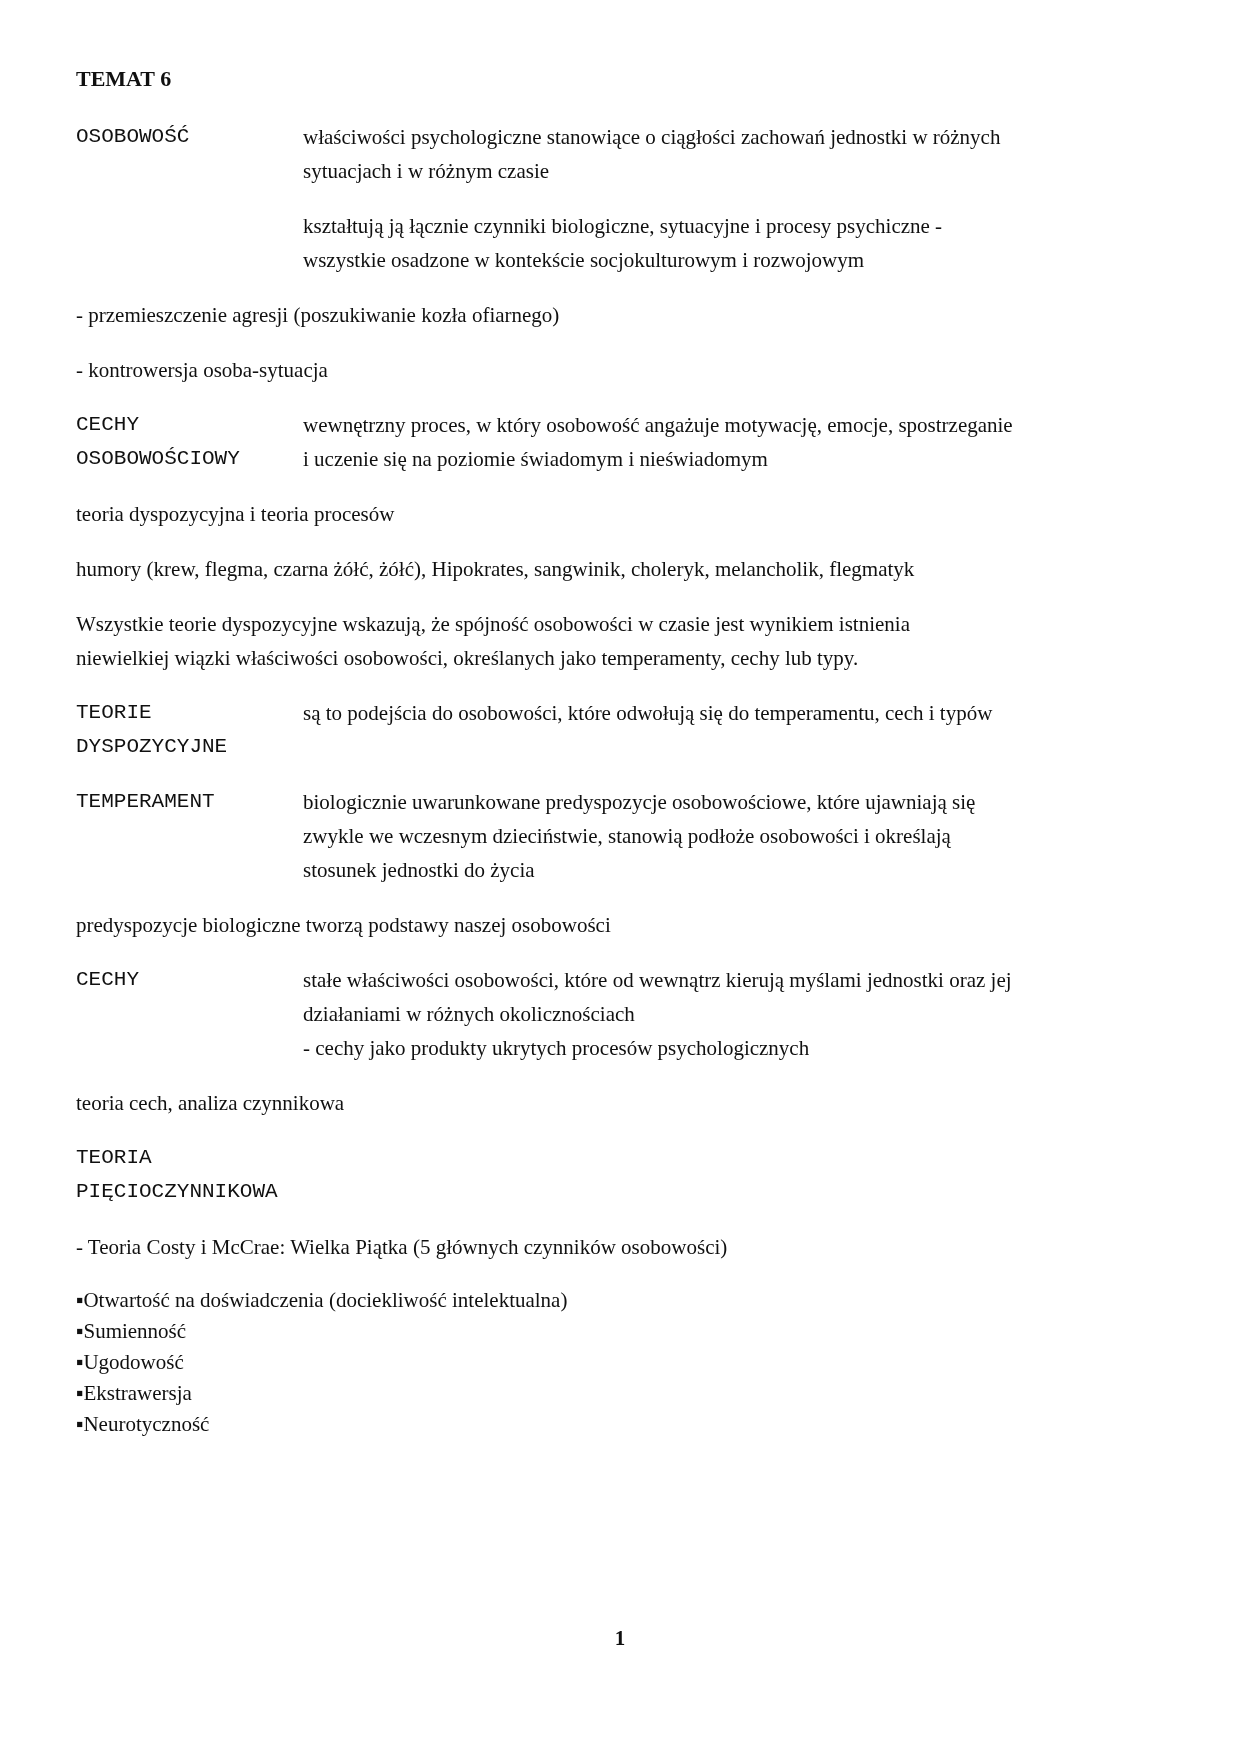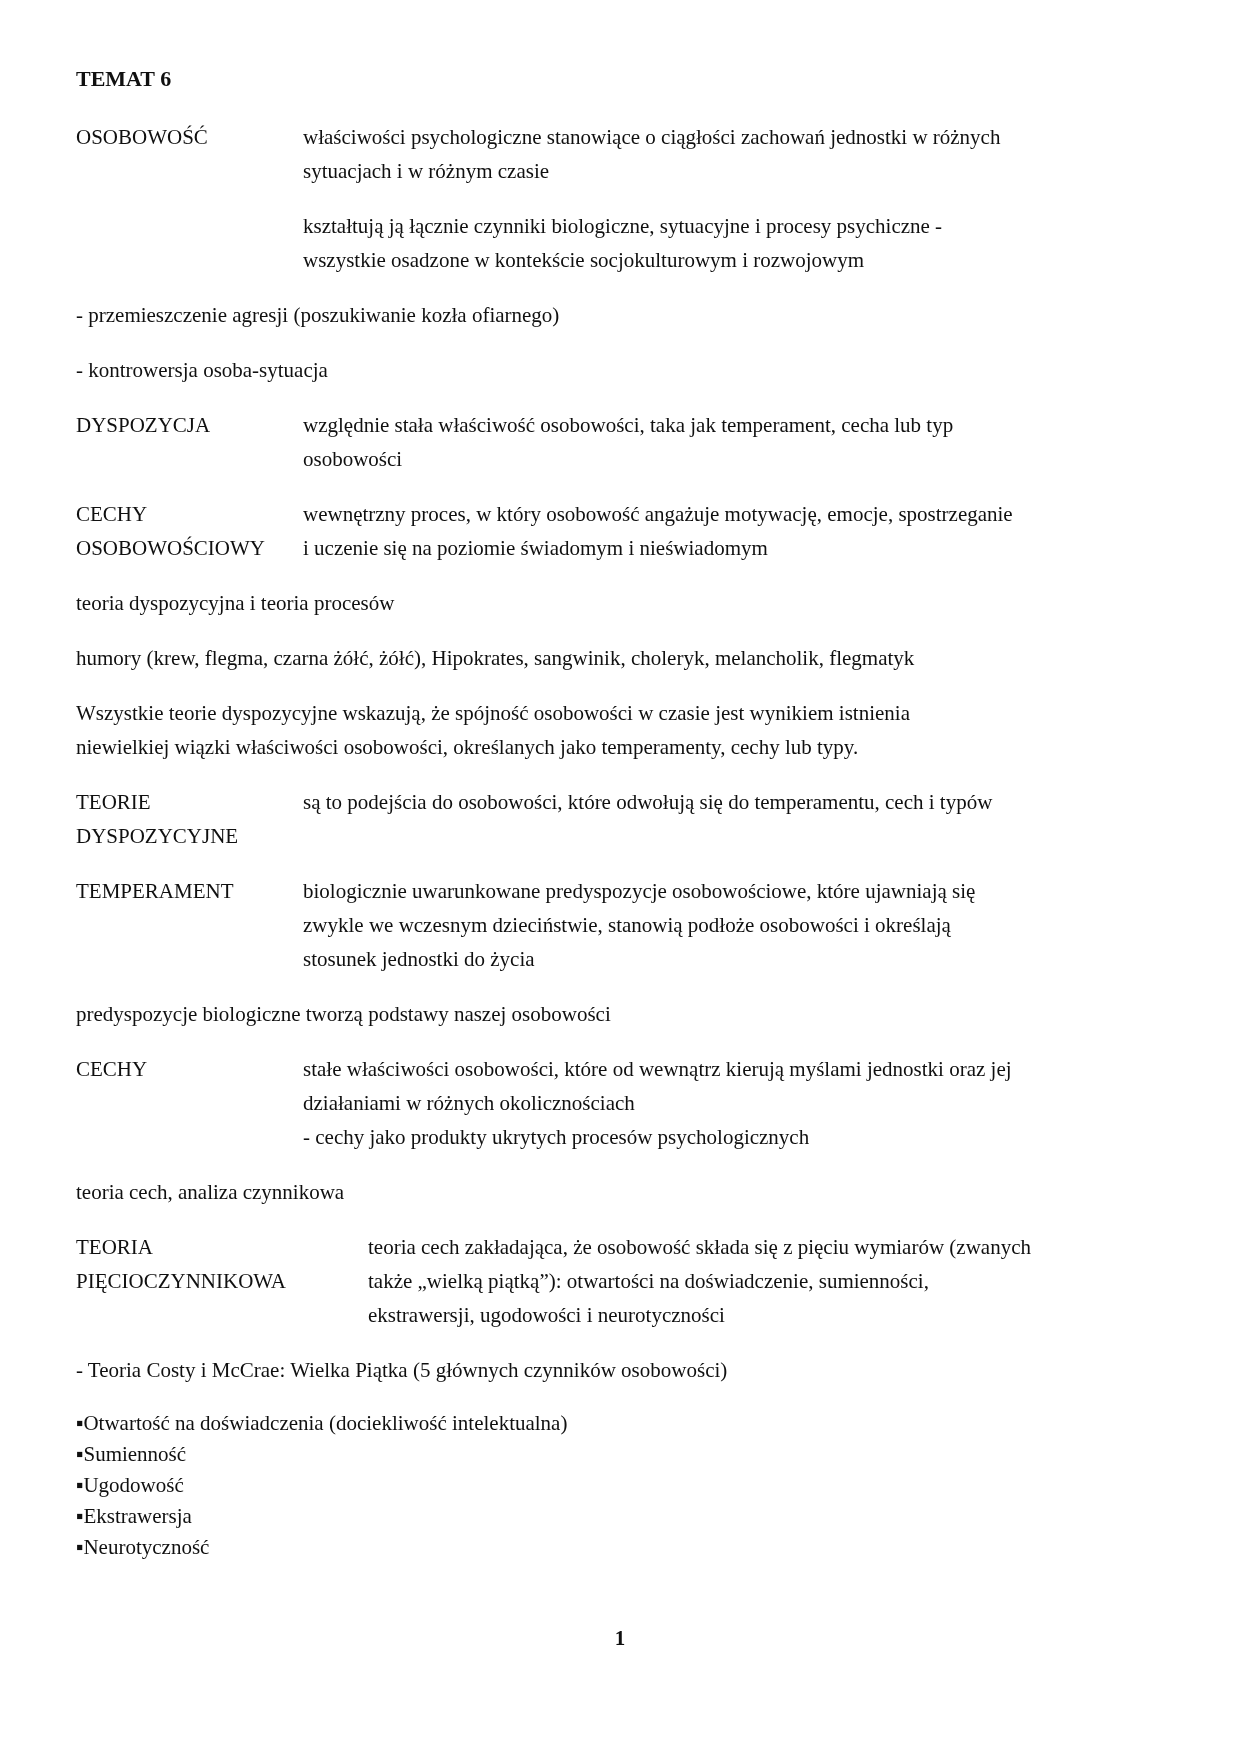--- a/index.html
+++ b/index.html
@@ -26,20 +26,21 @@
   }
   .note { margin: 0 0 21px 0; }
   .row {
     display: flex;
     align-items: flex-start;
     margin: 0 0 21px 0;
   }
   .term {
     flex: 0 0 227px;
     width: 227px;
+    font-family: Liberation Mono, monospace;
   }
   .row.wide .term {
     flex: 0 0 292px;
     width: 292px;
   }
   .def { flex: 1 1 auto; }
   .def p { margin: 0 0 21px 0; }
   .def p:last-child { margin-bottom: 0; }
   .bullets {
     list-style: none;
@@ -73,27 +74,20 @@
 sytuacjach i w różnym czasie</p>
       <p class="lines">kształtują ją łącznie czynniki biologiczne, sytuacyjne i procesy psychiczne -
 wszystkie osadzone w kontekście socjokulturowym i rozwojowym</p>
     </div>
   </section>
 
   <p class="note lines">- przemieszczenie agresji (poszukiwanie kozła ofiarnego)</p>
 
   <p class="note lines">- kontrowersja osoba-sytuacja</p>
 
-  <section class="row">
-    <div class="term lines">DYSPOZYCJA</div>
-    <div class="def">
-      <p class="lines">względnie stała właściwość osobowości, taka jak temperament, cecha lub typ
-osobowości</p>
-    </div>
-  </section>
 
   <section class="row">
     <div class="term lines">CECHY
 OSOBOWOŚCIOWY</div>
     <div class="def">
       <p class="lines">wewnętrzny proces, w który osobowość angażuje motywację, emocje, spostrzeganie
 i uczenie się na poziomie świadomym i nieświadomym</p>
     </div>
   </section>
 
@@ -130,25 +124,20 @@
 działaniami w różnych okolicznościach
 - cechy jako produkty ukrytych procesów psychologicznych</p>
     </div>
   </section>
 
   <p class="note lines">teoria cech, analiza czynnikowa</p>
 
   <section class="row wide">
     <div class="term lines">TEORIA
 PIĘCIOCZYNNIKOWA</div>
-    <div class="def">
-      <p class="lines">teoria cech zakładająca, że osobowość składa się z pięciu wymiarów (zwanych
-także „wielką piątką”): otwartości na doświadczenie, sumienności,
-ekstrawersji, ugodowości i neurotyczności</p>
-    </div>
   </section>
 
   <p class="note lines">- Teoria Costy i McCrae: Wielka Piątka (5 głównych czynników osobowości)</p>
 
   <ul class="bullets">
     <li><span>▪</span><span>Otwartość na doświadczenia (dociekliwość intelektualna)</span></li>
     <li><span>▪</span><span>Sumienność</span></li>
     <li><span>▪</span><span>Ugodowość</span></li>
     <li><span>▪</span><span>Ekstrawersja</span></li>
     <li><span>▪</span><span>Neurotyczność</span></li>

